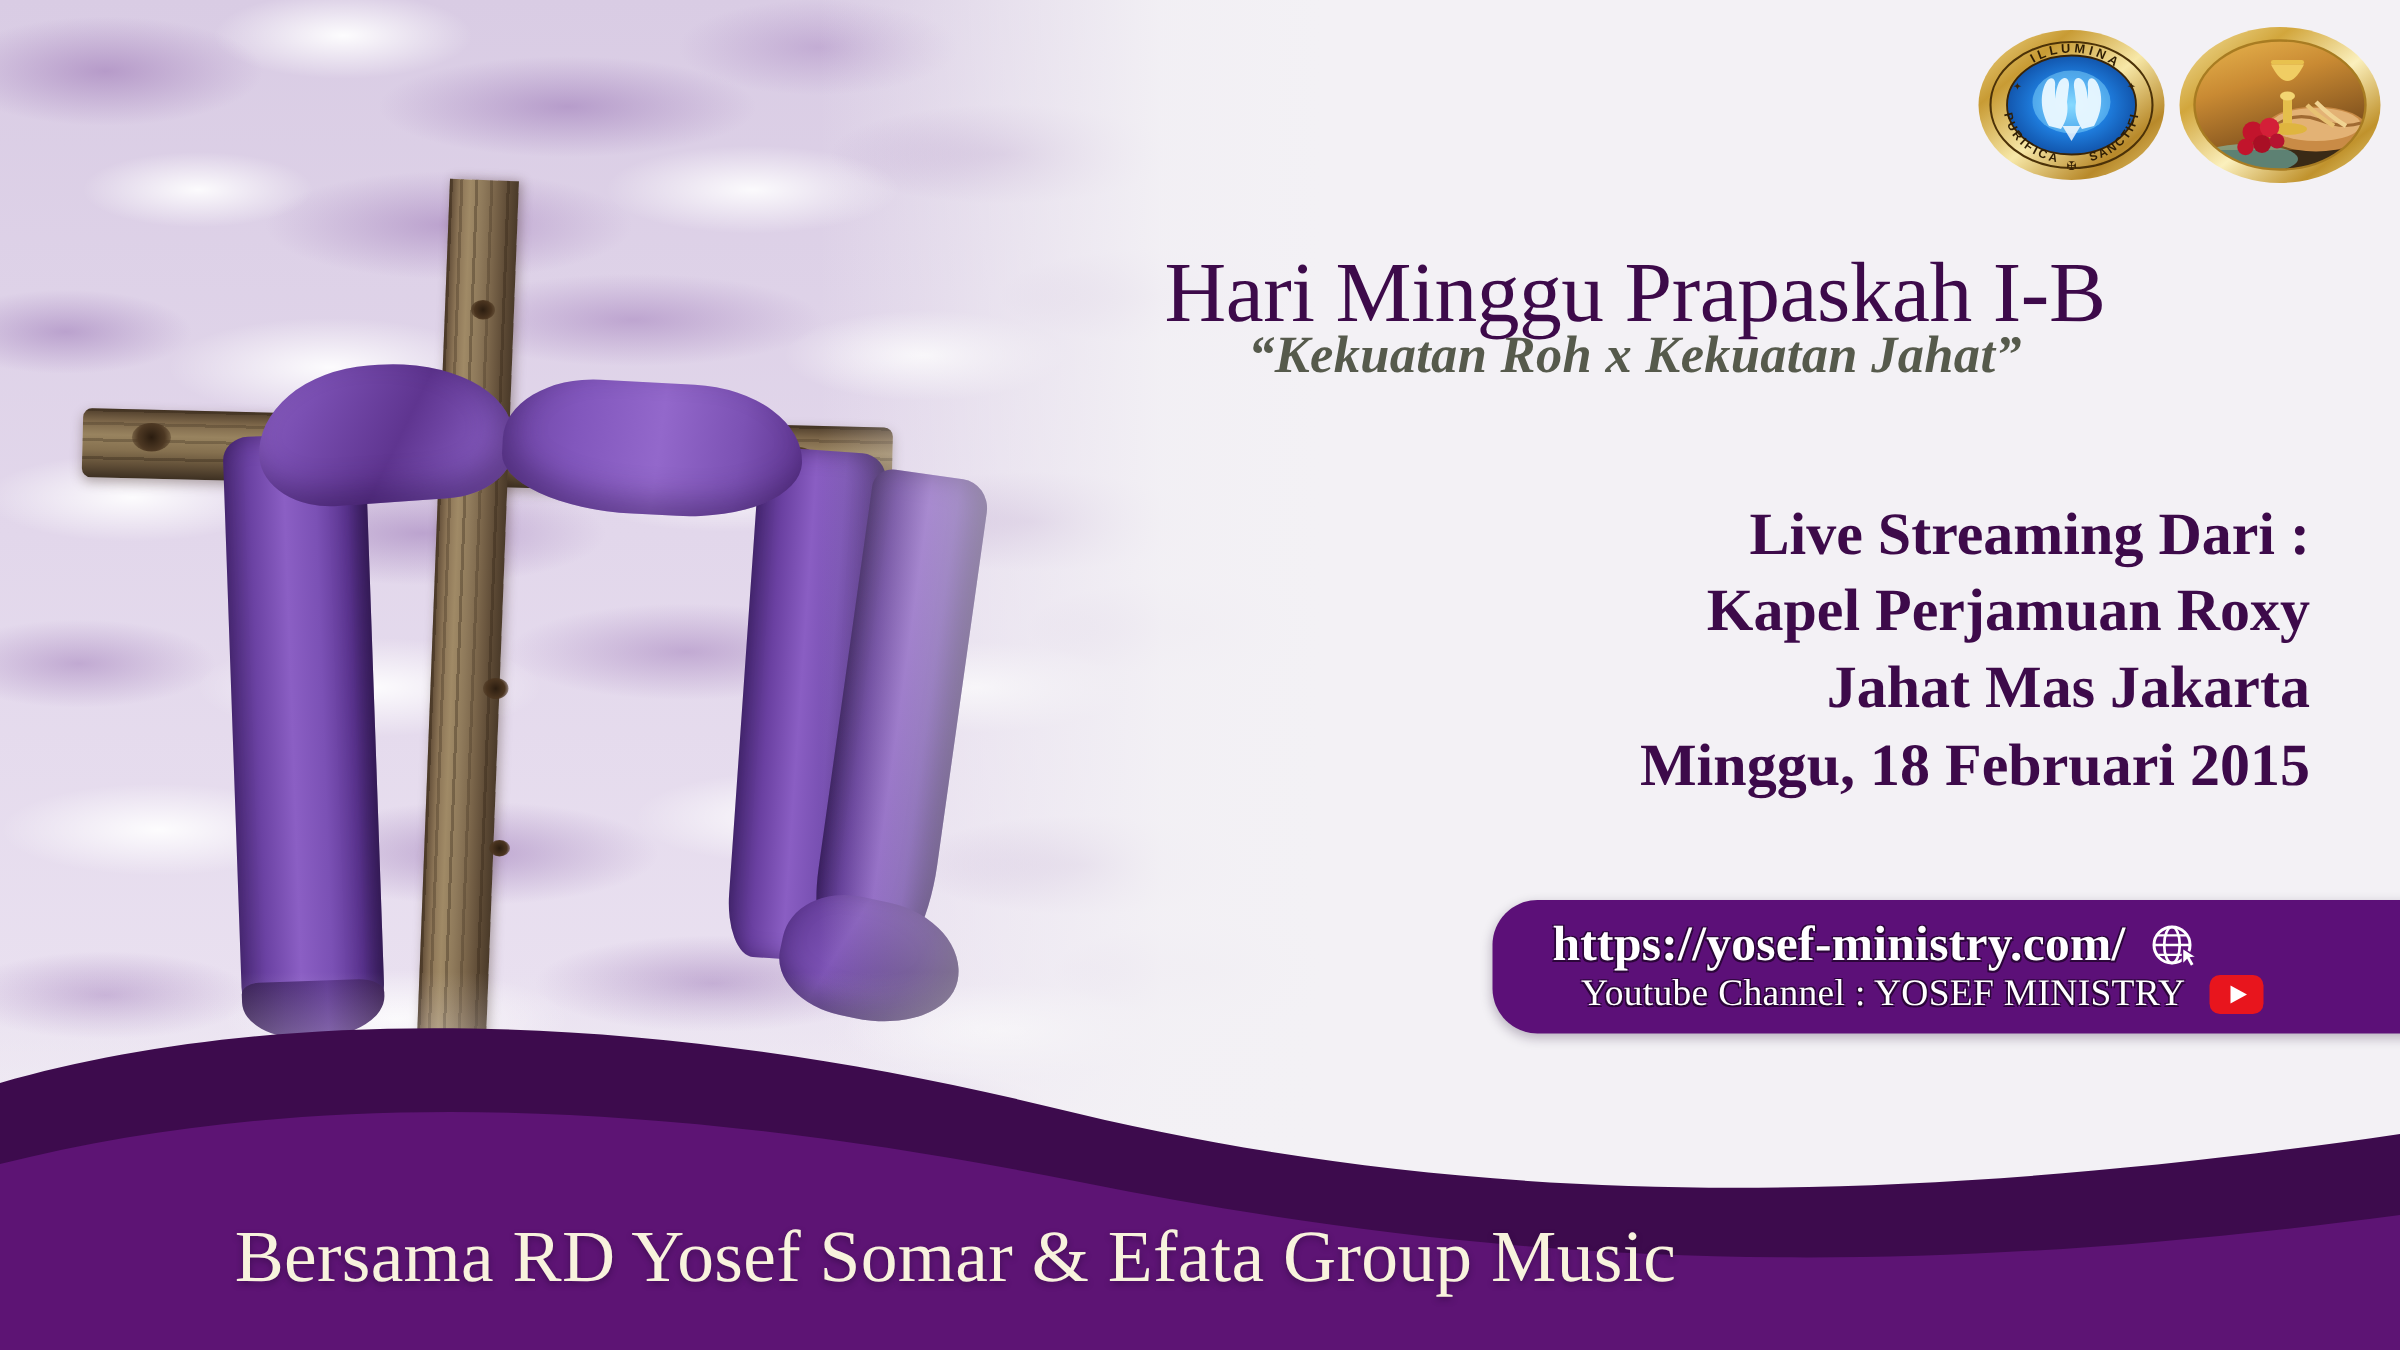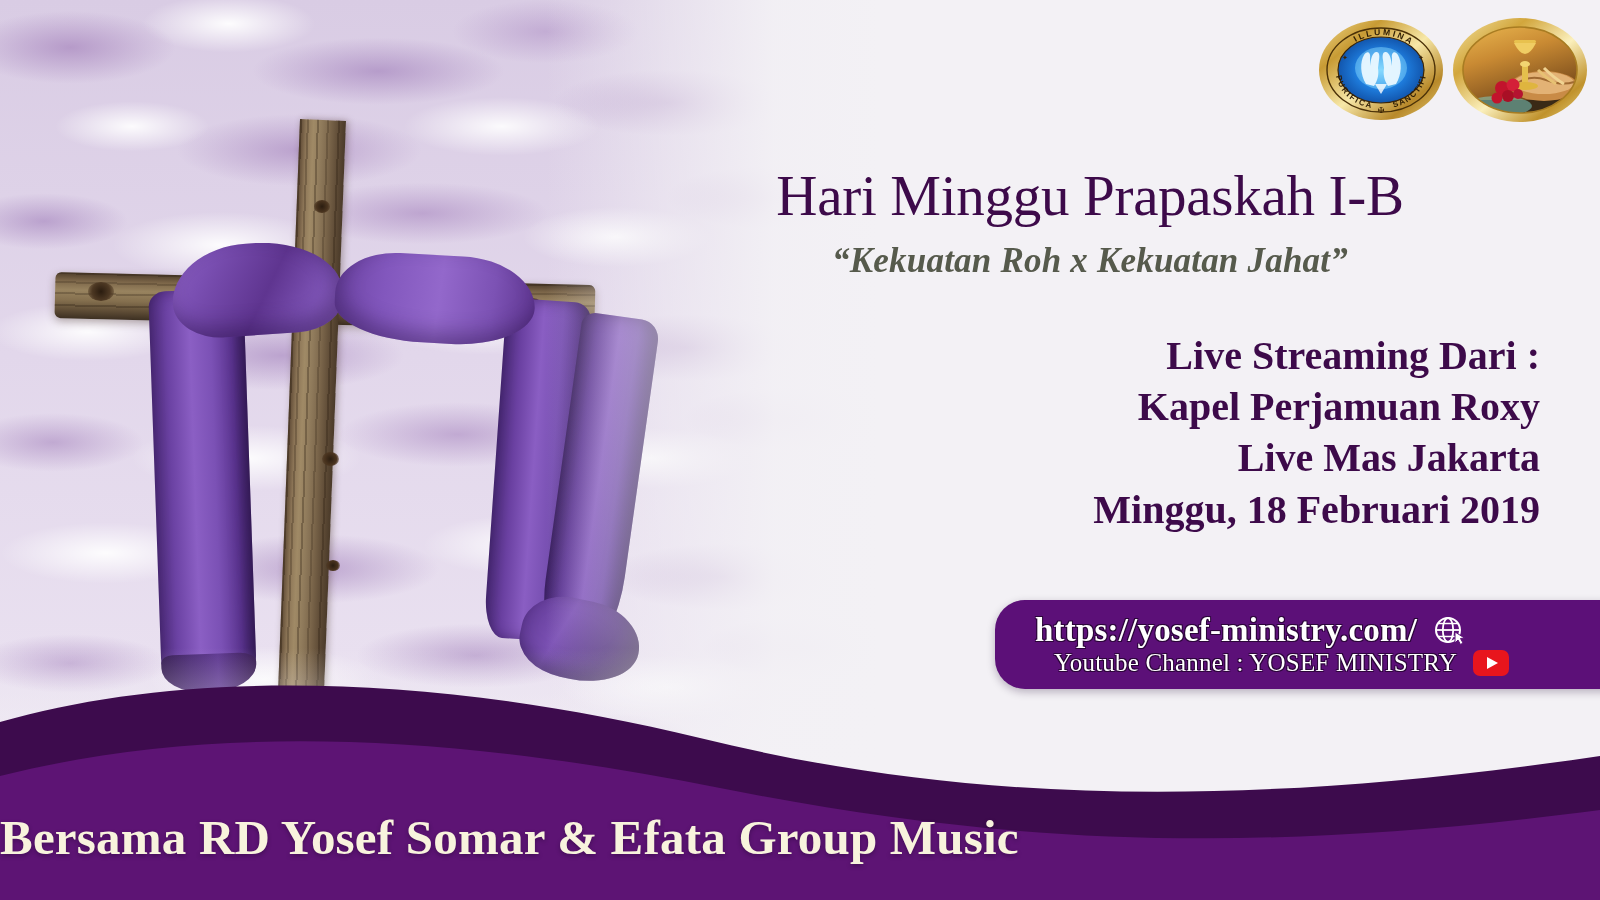--- a/index.html
+++ b/index.html
@@ -154,34 +154,34 @@
     transform:rotate(12deg);
     box-shadow:inset -6px -8px 18px rgba(30,12,55,.55);
   }
 
   
   .waves{position:absolute;left:0;bottom:0;width:1600px;height:240px;}
   .waves svg{display:block;width:1600px;height:240px;}
 
   
   .banner-text{
-    position:absolute;left:0;bottom:34px;width:1274px;text-align:left;
-    color:#f8f3dd;font-weight:bold;font-size:49px;letter-spacing:.2px;
+    position:absolute;left:0;bottom:34px;width:1274px;text-align:center;
+    color:#f8f3dd;font-weight:normal;font-size:49px;letter-spacing:.2px;
     font-family:"Liberation Serif", serif;
     text-shadow:0 2px 4px rgba(20,4,34,.35);
   }
 
   
   .title{
     position:absolute;left:640px;top:166px;width:900px;text-align:center;
     font-weight:normal;font-size:57px;line-height:1.04;color:#3d0a4a;
     letter-spacing:-.3px;
   }
   .subtitle{
-    position:absolute;left:640px;top:241px;width:900px;text-align:center;
+    position:absolute;left:640px;top:217px;width:900px;text-align:center;
     font-weight:bold;font-style:italic;font-size:35px;color:#565a4c;
     letter-spacing:.2px;
   }
   .details{
     position:absolute;left:640px;top:330px;width:900px;text-align:right;
     font-weight:bold;font-size:40px;line-height:1.28;color:#3d0a4a;
   }
   .details div{white-space:nowrap;}
 
   
@@ -343,22 +343,22 @@
     </div>
 
   </div>
 
   <div class="title">Hari Minggu Prapaskah I-B</div>
   <div class="subtitle">“Kekuatan Roh  x  Kekuatan Jahat”</div>
 
   <div class="details">
     <div>Live Streaming Dari :</div>
     <div>Kapel Perjamuan Roxy</div>
-    <div>Live Mas Jakarta</div>
-    <div>Minggu, 18 Februari 2019</div>
+    <div>Jahat Mas Jakarta</div>
+    <div>Minggu, 18 Februari 2015</div>
   </div>
 
   <div class="badge">
     <div class="badge-row">
       <span class="badge-url">https://yosef-ministry.com/</span>
       <span class="globe-icon">
         <svg width="34" height="34" viewBox="0 0 34 34">
           <circle cx="15" cy="16" r="12" fill="none" stroke="#ffffff" stroke-width="2"></circle>
           <ellipse cx="15" cy="16" rx="5.2" ry="12" fill="none" stroke="#ffffff" stroke-width="1.8"></ellipse>
           <line x1="3" y1="16" x2="27" y2="16" stroke="#ffffff" stroke-width="1.8"></line>

